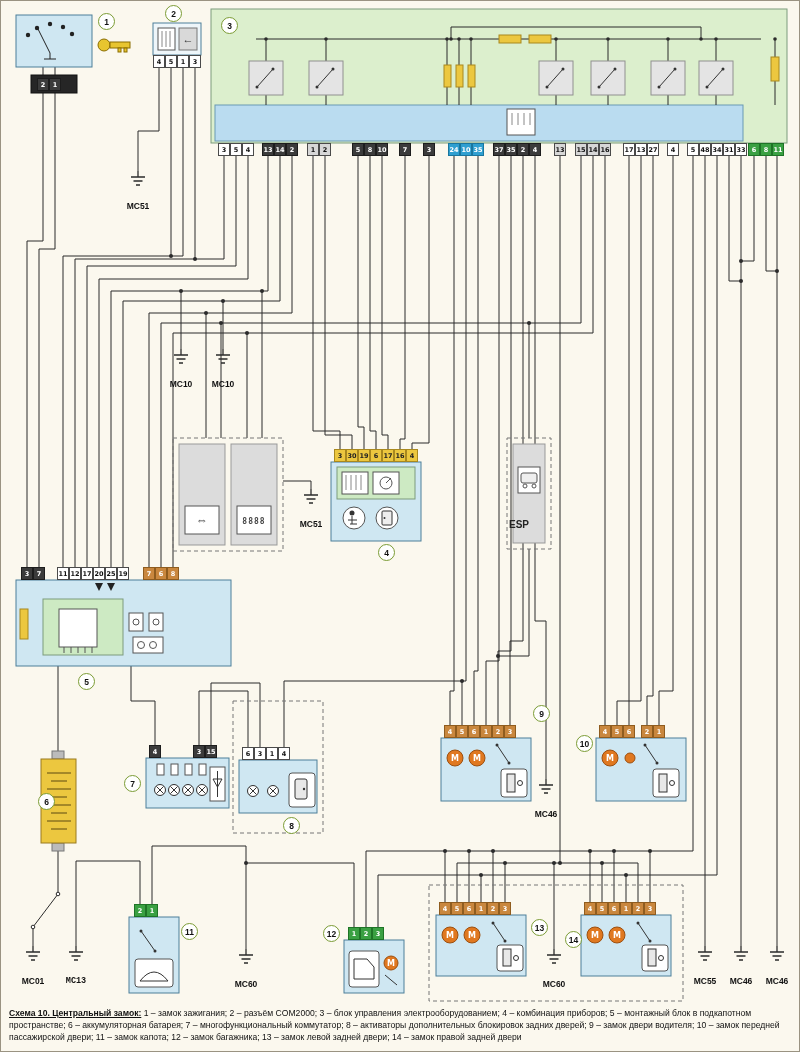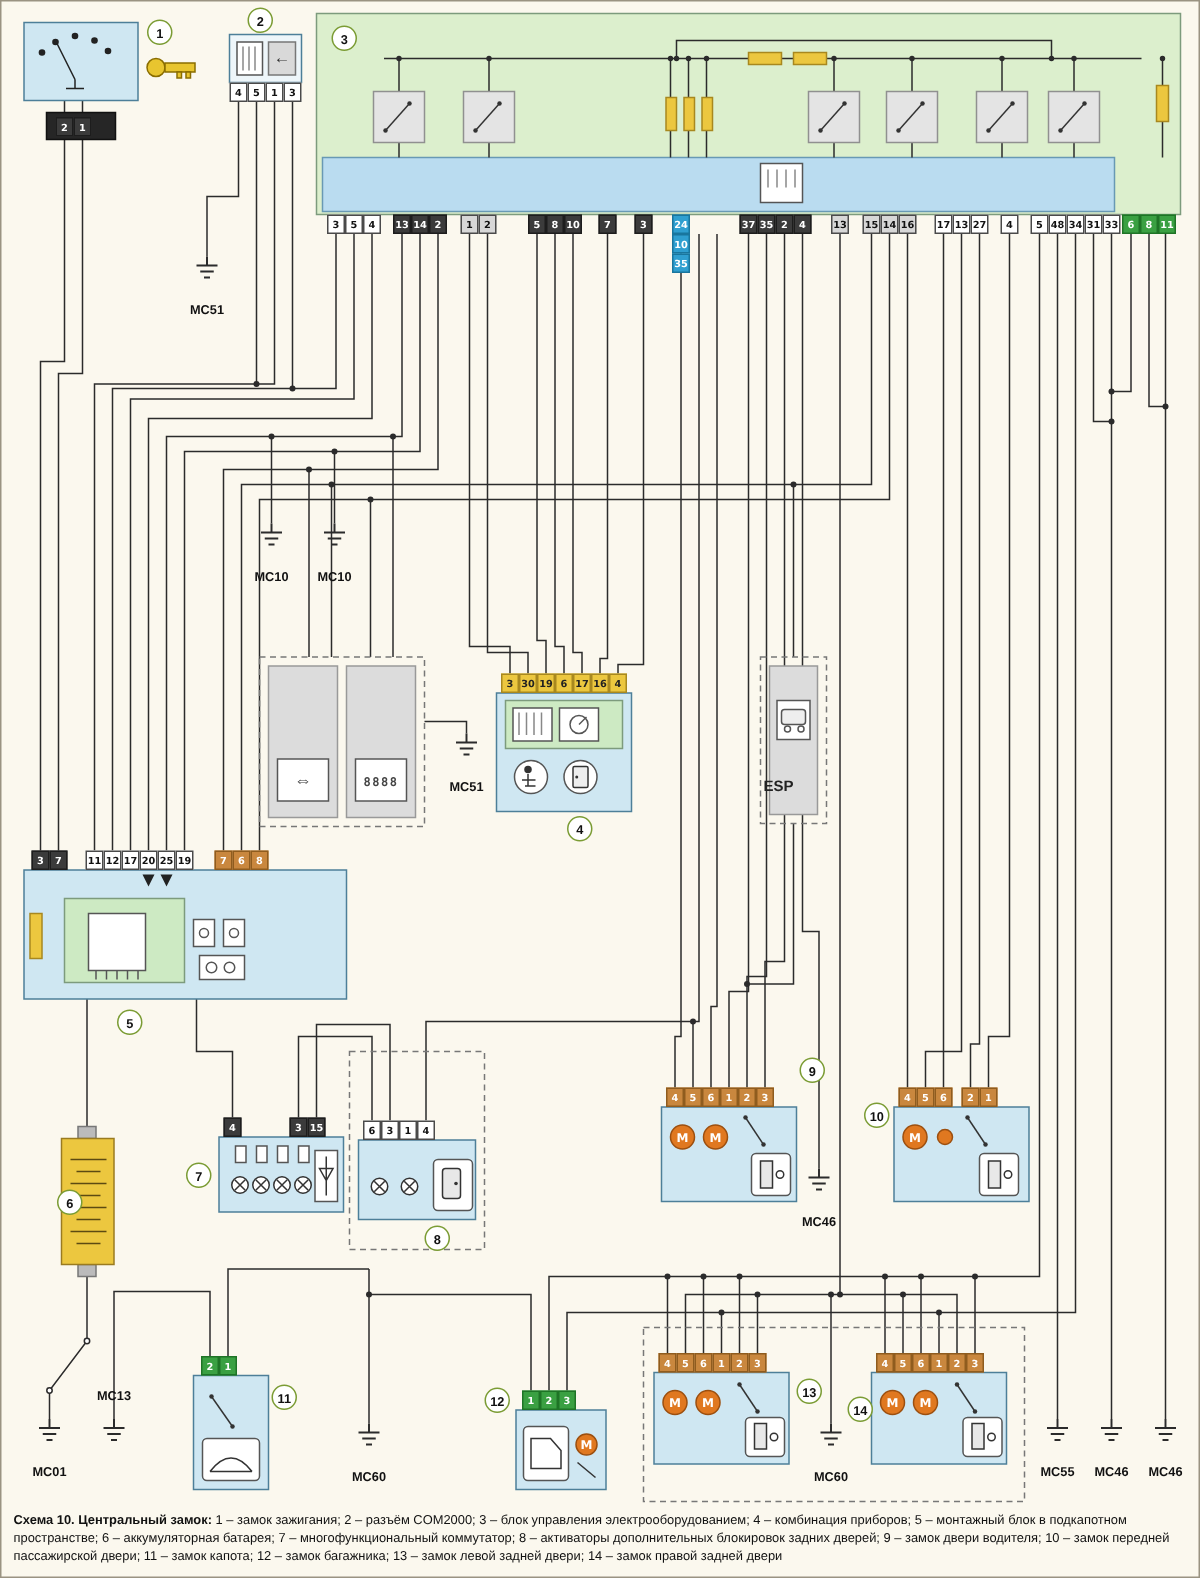--- a/index.html
+++ b/index.html
@@ -18,21 +18,21 @@
   .pins.yellow .pin{background:#ecc73f;color:#222;border-color:#a8881f;}
   .callout{width:15px;height:15px;border-radius:50%;border:1.5px solid #7b9c34;background:#fff;
            display:flex;align-items:center;justify-content:center;
            font:bold 8.5px "Liberation Sans",sans-serif;color:#111;}
   .gnd{width:36px;text-align:center;font:bold 8.5px "Liberation Sans",sans-serif;color:#111;margin-top:12px;}
   .esp{width:40px;text-align:left;font:bold 10px "Liberation Sans",sans-serif;color:#222;}
   .glyph{display:flex;align-items:center;justify-content:center;color:#333;}
   .digits{font:bold 8px "DejaVu Sans Mono",monospace;letter-spacing:1px;color:#444;}
   .caption{position:absolute;left:8px;top:1006px;width:782px;z-index:2;
            font:8.6px/1.4 "Liberation Sans",sans-serif;color:#111;}
-  .cap-b{font-weight:bold;}
+  .cap-b{font-weight:bold;text-decoration:underline;}
   .mtx{font:bold 8px "DejaVu Sans",sans-serif;fill:#fff;text-anchor:middle;}
 </style>
 </head>
 <body>
 
 <div class="stage">
 
 <svg width="798" height="1050" viewBox="0 0 798 1050">
   <defs>
     <path id="gndp" d="M0,0 V6 M-7,6 H7 M-4.5,10 H4.5 M-2,14 H2"></path>
@@ -493,21 +493,21 @@
       <span class="pin">5</span>
       <span class="pin">8</span>
       <span class="pin">10</span>
     </div>
 <div class="ov pins dark" style="left:398px;top:142px;">
       <span class="pin">7</span>
     </div>
 <div class="ov pins dark" style="left:422px;top:142px;">
       <span class="pin">3</span>
     </div>
-<div class="ov pins blue" style="left:447px;top:142px;flex-direction:column;">
+<div class="ov pins blue" style="left:447px;top:142px;">
       <span class="pin">24</span>
       <span class="pin">10</span>
       <span class="pin">35</span>
     </div>
 <div class="ov pins dark" style="left:492px;top:142px;justify-content:flex-end;">
       <span class="pin">37</span>
       <span class="pin">35</span>
       <span class="pin">2</span>
       <span class="pin">4</span>
     </div>
@@ -641,21 +641,21 @@
 <div class="ov callout" style="left:322px;top:924px;">12</div>
 <div class="ov callout" style="left:530px;top:918px;">13</div>
 <div class="ov callout" style="left:564px;top:930px;">14</div>
 
 <div class="ov gnd" style="left:119px;top:188px;">МС51</div>
 <div class="ov gnd" style="left:162px;top:366px;">МС10</div>
 <div class="ov gnd" style="left:204px;top:366px;">МС10</div>
 <div class="ov gnd" style="left:292px;top:506px;">МС51</div>
 <div class="ov gnd" style="left:527px;top:796px;">МС46</div>
 <div class="ov gnd" style="left:14px;top:963px;">МС01</div>
-<div class="ov gnd" style="left:57px;top:912px;">МС13</div>
+<div class="ov gnd" style="left:57px;top:963px;font-family:Liberation Mono, monospace;">МС13</div>
 <div class="ov gnd" style="left:227px;top:966px;">МС60</div>
 <div class="ov gnd" style="left:535px;top:966px;">МС60</div>
 <div class="ov gnd" style="left:686px;top:963px;">МС55</div>
 <div class="ov gnd" style="left:722px;top:963px;">МС46</div>
 <div class="ov gnd" style="left:758px;top:963px;">МС46</div>
 
 <div class="ov esp" style="left:508px;top:518px;">ESP</div>
 <div class="ov glyph" style="left:184px;top:509px;width:34px;height:20px;font-size:12px;">⇔</div>
 <div class="ov glyph digits" style="left:236px;top:512px;width:34px;height:16px;">8888</div>
 <div class="ov glyph" style="left:178px;top:29px;width:18px;height:18px;font-size:11px;">←</div>

